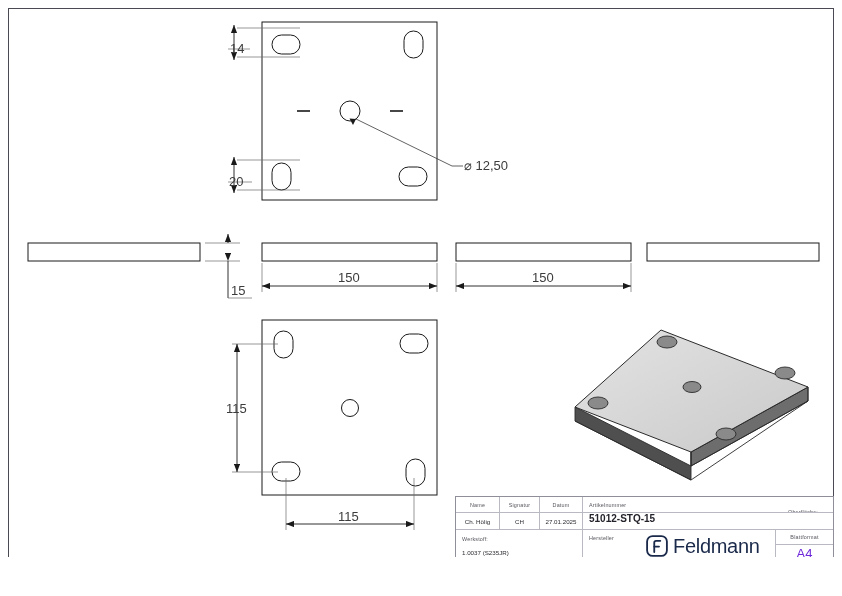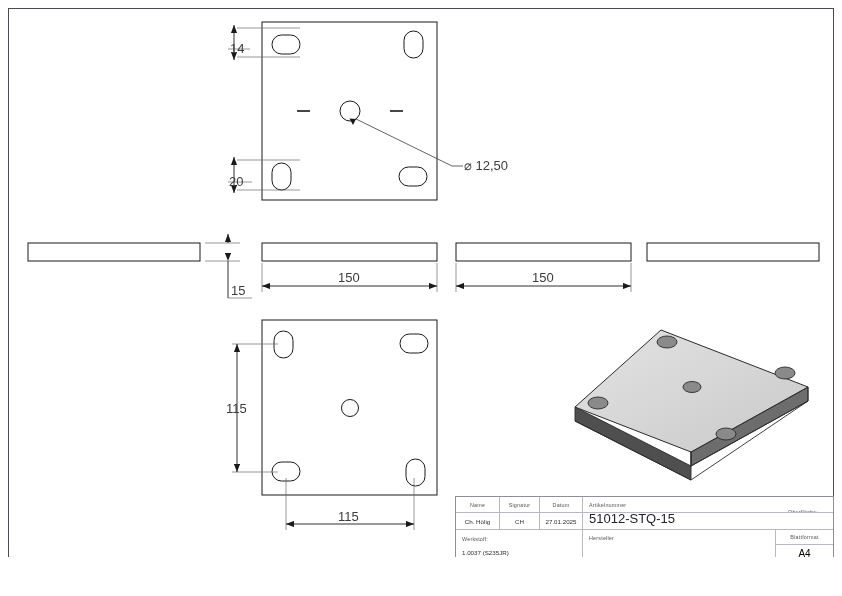--- a/index.html
+++ b/index.html
@@ -77,25 +77,26 @@
     display: block;
     line-height: 8px;
   }
   .val {
     font-size: 6.2px;
     color: #2c2c33;
     display: block;
     line-height: 9px;
   }
   .val-big {
-    font-size: 13px;
+    font-size: 10px;
     color: #22222a;
     line-height: 13px;
     display: block;
     margin-top: -1px;
+    font-weight: bold;
   }
   .row1 { height: 16px; }
   .row2 { height: 16px; }
   .row3 { height: 34px; }
   .row4 { height: 16px; }
   .c-name { width: 44px; }
   .c-sig { width: 40px; }
   .c-dat { width: 43px; }
   .c-art { flex: 1; }
   .r1-name, .r1-sig, .r1-dat {
@@ -138,22 +139,22 @@
     height: 15px;
     width: 100%;
     display: flex; align-items: center; justify-content: center;
     border-bottom: 1px solid #b9b9c2;
     box-sizing: border-box;
   }
   .bf-value {
     flex: 1;
     width: 100%;
     display: flex; align-items: center; justify-content: center;
-    font-size: 10px;
-    color: #000000;
+    font-size: 13px;
+    color: #6d28d9;
   }
   .tb-gewicht {
     width: 127px;
     display: flex; align-items: center;
     padding-left: 6px;
   }
   .tb-foot {
     flex: 1;
     display: flex;
     align-items: center;
@@ -355,20 +356,28 @@
       </div>
     </div>
 
     <div class="tb-row row3">
       <div class="tb-cell tb-werkstoff">
         <span class="lbl">Werkstoff:</span>
         <span class="val" style="margin-top:5px;">1.0037 (S235JR)</span>
       </div>
       <div class="tb-cell tb-hersteller">
         <span class="lbl">Hersteller</span>
+        <div class="logo-wrap">
+          <svg class="logo-mark" viewBox="0 0 24 24">
+            <rect x="1.2" y="1.2" width="21.6" height="21.6" rx="6" ry="6" fill="none" stroke="#1b2a4a" stroke-width="2"></rect>
+            <path d="M9 18.5 L9 8.4 Q9 6.4 11 6.4 L15.6 6.4" fill="none" stroke="#1b2a4a" stroke-width="2" stroke-linecap="round"></path>
+            <path d="M9 12.6 L14.2 12.6" fill="none" stroke="#1b2a4a" stroke-width="2" stroke-linecap="round"></path>
+          </svg>
+          <span class="logo-text">Feldmann</span>
+        </div>
       </div>
       <div class="tb-cell tb-blattformat">
         <div class="bf-label">
           <span class="lbl">Blattformat</span>
         </div>
         <div class="bf-value">A4</div>
       </div>
     </div>
 
     <div class="tb-row row4">

